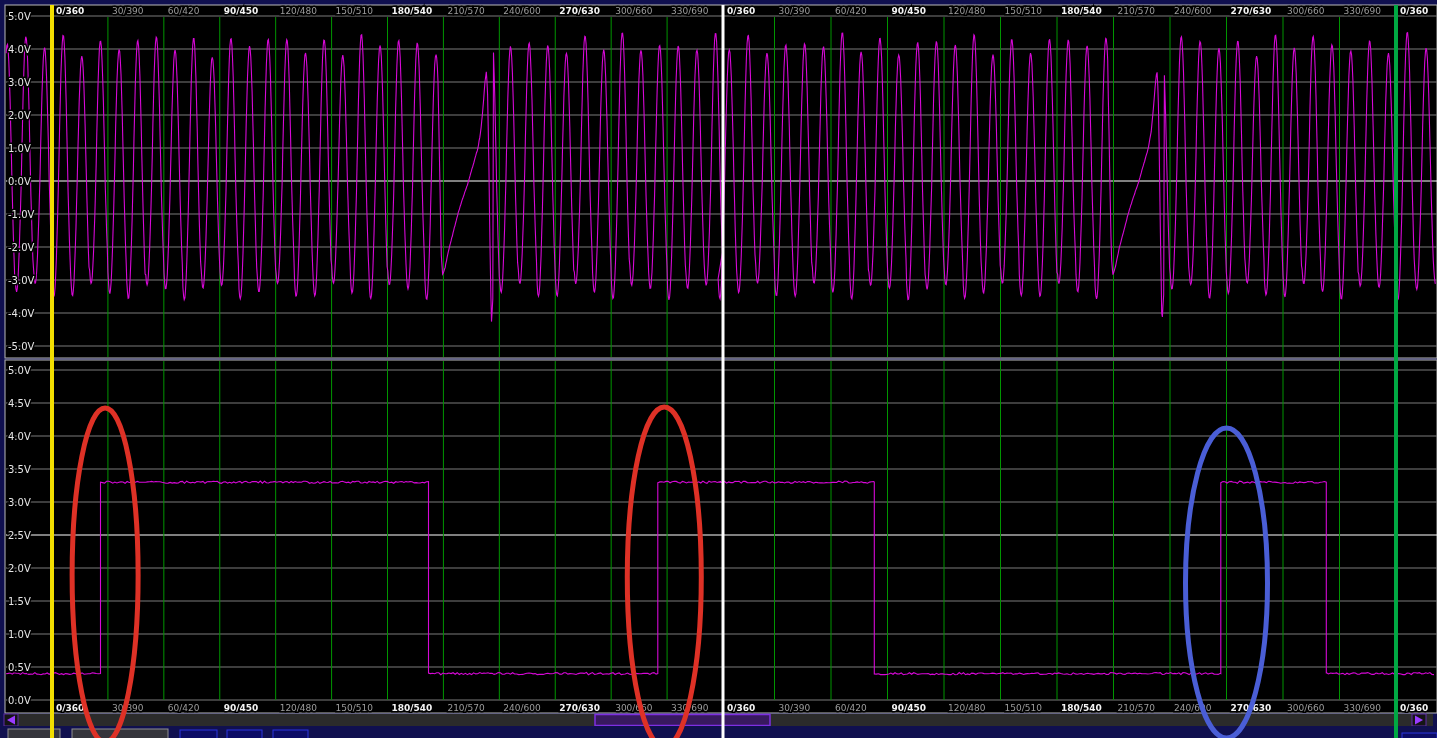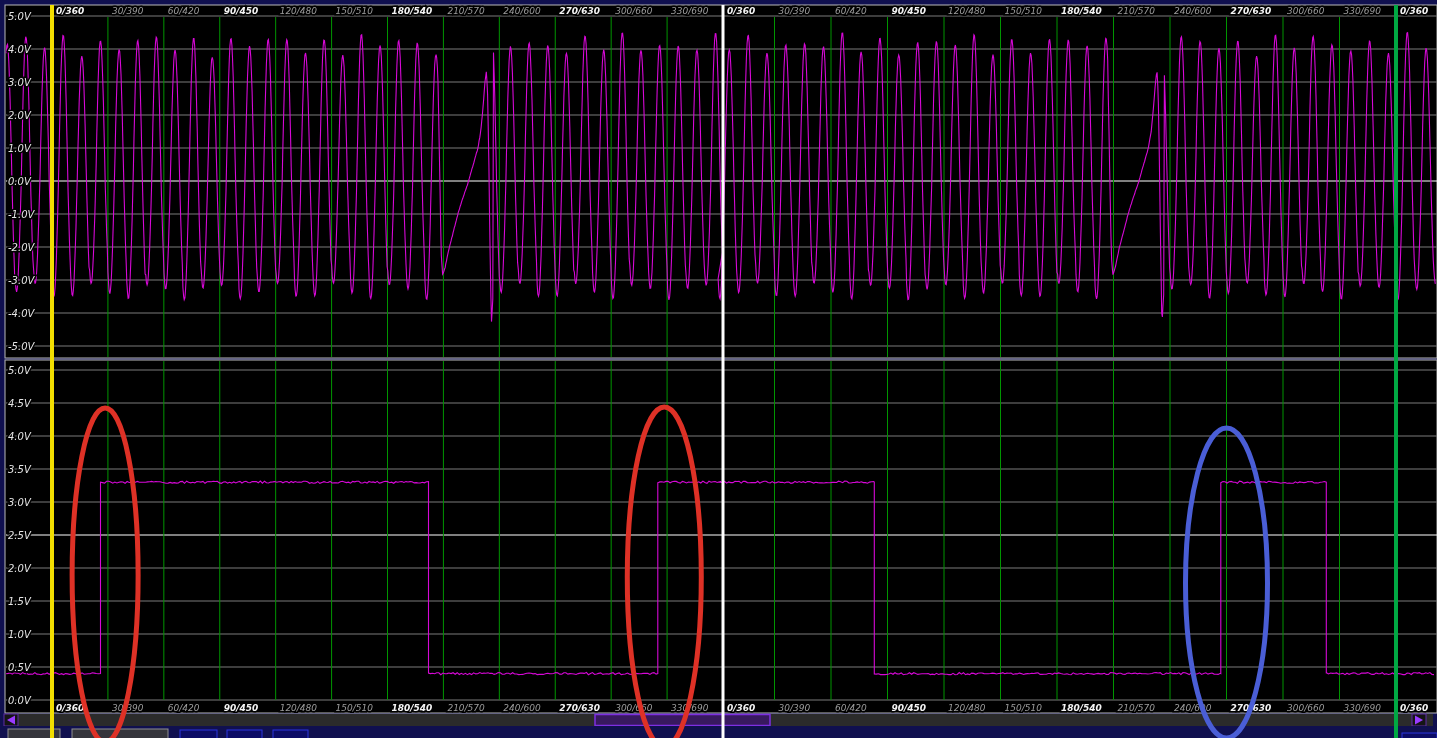--- a/index.html
+++ b/index.html
@@ -1,17 +1,17 @@
 <!DOCTYPE html>
 <html><head>
 <meta charset="utf-8">
 <style>
   html,body{margin:0;padding:0;background:#10104f;}
   .screen{position:relative;width:1437px;height:738px;background:#10104f;overflow:hidden;
-          font-family:"DejaVu Sans",sans-serif;font-style:italic;}
+          font-family:"DejaVu Sans",sans-serif;}
   svg{display:block}
   text{font-family:"DejaVu Sans",sans-serif;}
 </style>
 </head>
 <body>
 
 <div class="screen">
   <svg id="scope" width="1437" height="738" viewBox="0 0 1437 738">
       <rect x="5" y="5" width="1432" height="353" fill="#000000" stroke="#b9b9b9" stroke-width="1"></rect>
       <rect x="5" y="360" width="1432" height="353" fill="#000000" stroke="#b9b9b9" stroke-width="1"></rect>

